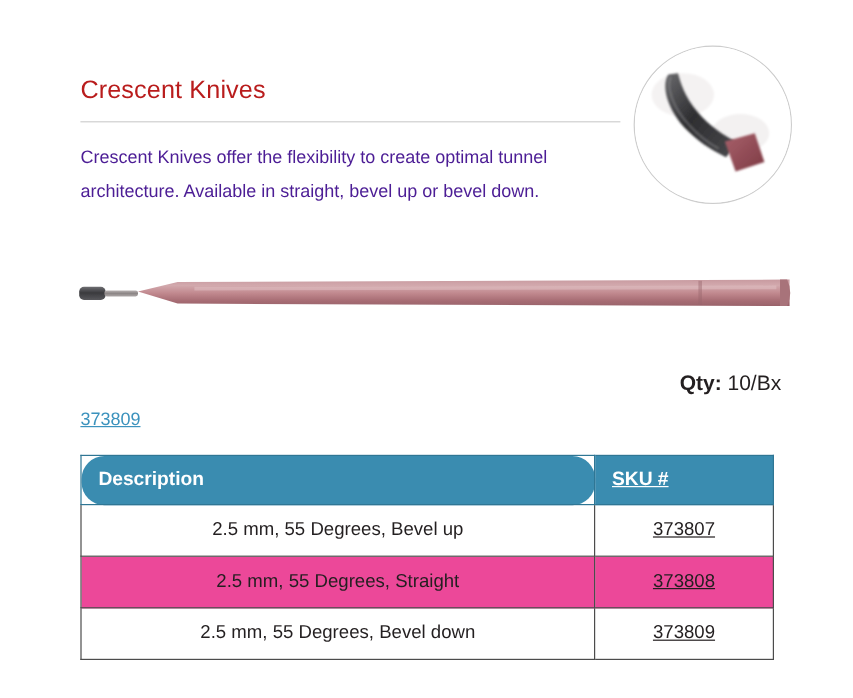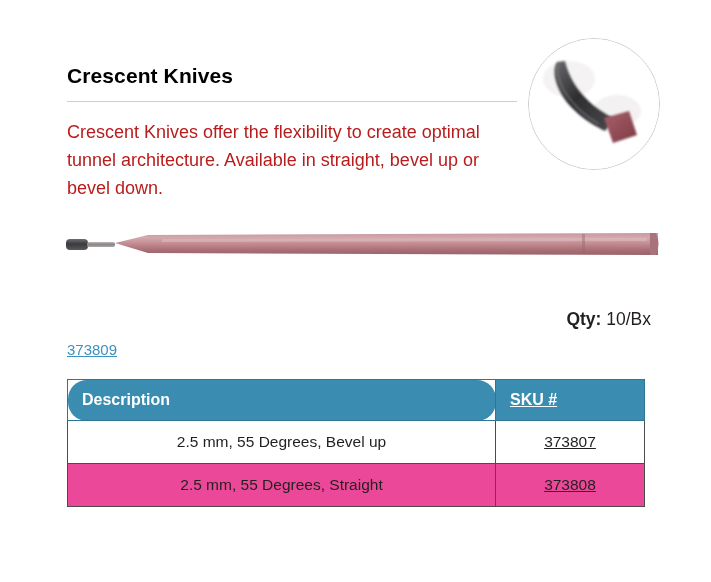--- a/index.html
+++ b/index.html
@@ -14,41 +14,41 @@
     font-family: "Liberation Sans", sans-serif;
     overflow: hidden;
   }
 
   
   .product-title {
     position: absolute;
     left: 67px;
     top: 64px;
     font-size: 21px;
-    font-weight: bold;
-    color: #000000;
+    font-weight: normal;
+    color: #b91c1c;
     letter-spacing: 0.1px;
     white-space: nowrap;
   }
   .title-rule {
     position: absolute;
     left: 67px;
     top: 101px;
     width: 450px;
     height: 1px;
     background: #cfcfcf;
   }
   .product-desc {
     position: absolute;
     left: 67px;
     top: 118px;
     width: 452px;
-    font-size: 18px;
+    font-size: 15px;
     line-height: 28px;
-    color: #b91c1c;
+    color: #4c1d95;
   }
 
   
   .detail-circle {
     position: absolute;
     left: 528px;
     top: 38px;
     width: 130px;
     height: 130px;
     border-radius: 50%;
@@ -251,14 +251,18 @@
   </thead>
   <tbody>
     <tr>
       <td class="cell-desc">2.5 mm, 55 Degrees, Bevel up</td>
       <td class="cell-sku">373807</td>
     </tr>
     <tr class="zebra">
       <td class="cell-desc">2.5 mm, 55 Degrees, Straight</td>
       <td class="cell-sku">373808</td>
     </tr>
+    <tr>
+      <td class="cell-desc">2.5 mm, 55 Degrees, Bevel down</td>
+      <td class="cell-sku">373809</td>
+    </tr>
   </tbody>
 </table>
 
 </body></html>

